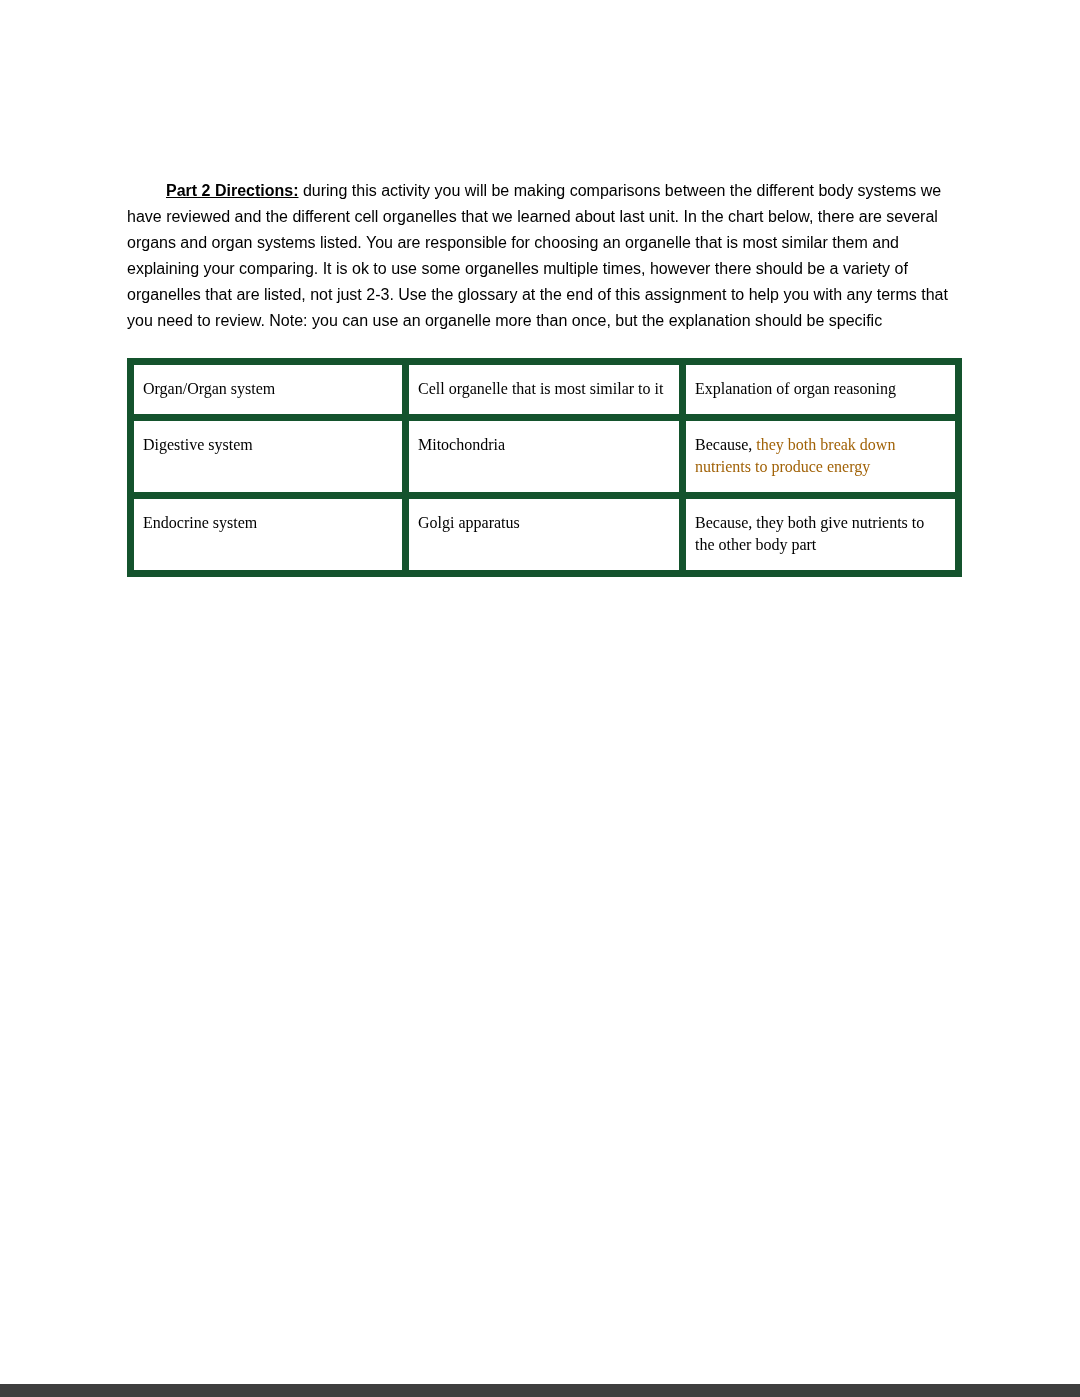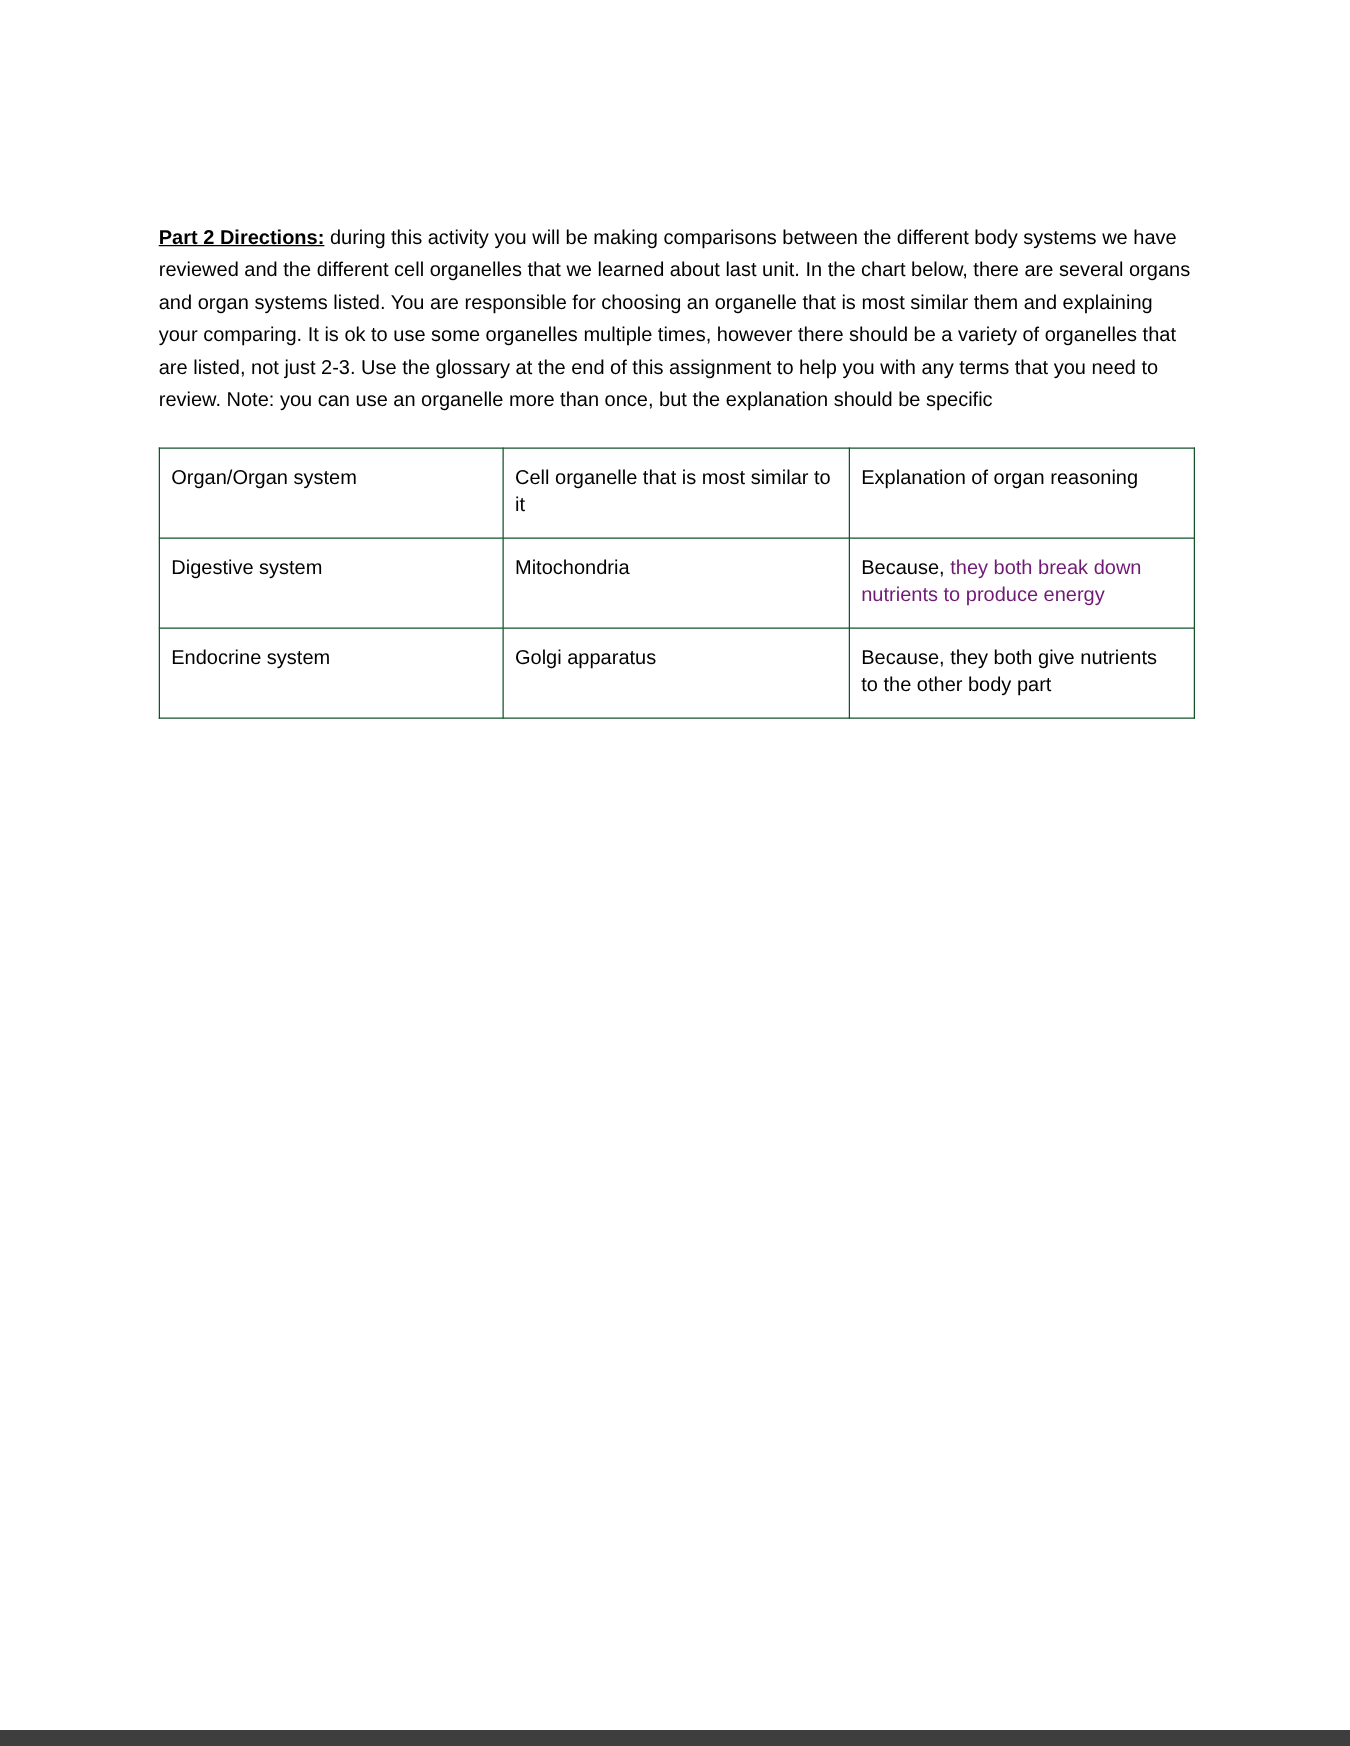--- a/index.html
+++ b/index.html
@@ -24,48 +24,50 @@
   }
   .directions {
     font-size: 16px;
     line-height: 26px;
     color: #000000;
     margin: 0 0 24px 0;
   }
   .directions .lead {
     font-weight: bold;
     text-decoration: underline;
+    margin-left: 39px;
   }
   table.compare {
     border-collapse: collapse;
     width: 828px;
     table-layout: fixed;
   }
   table.compare th,
   table.compare td {
-    border: 1px solid #14532d;
+    border: 7px solid #14532d;
     vertical-align: top;
     text-align: left;
     padding: 13px 14px 14px 9px;
     font-size: 16px;
     line-height: 22px;
     font-weight: normal;
     color: #000000;
     word-wrap: break-word;
+    font-family: Liberation Serif, serif;
   }
   col.c1 { width: 275px; }
   col.c2 { width: 277px; }
   col.c3 { width: 276px; }
   td.organ   { padding-bottom: 40px; }
   .ans-lg {
     font-size: 18px;
     line-height: 24px;
     color: #1a1a1a;
   }
-  .muted { color: #701a75; }
+  .muted { color: #a16207; }
   .lg    { font-size: 18px; line-height: 26px; color: #1a1a1a; }
   .bottom-strip {
     position: absolute;
     left: 0;
     bottom: 0;
     width: 100%;
     height: 13px;
     background: #3e3e3e;
   }
 </style>

